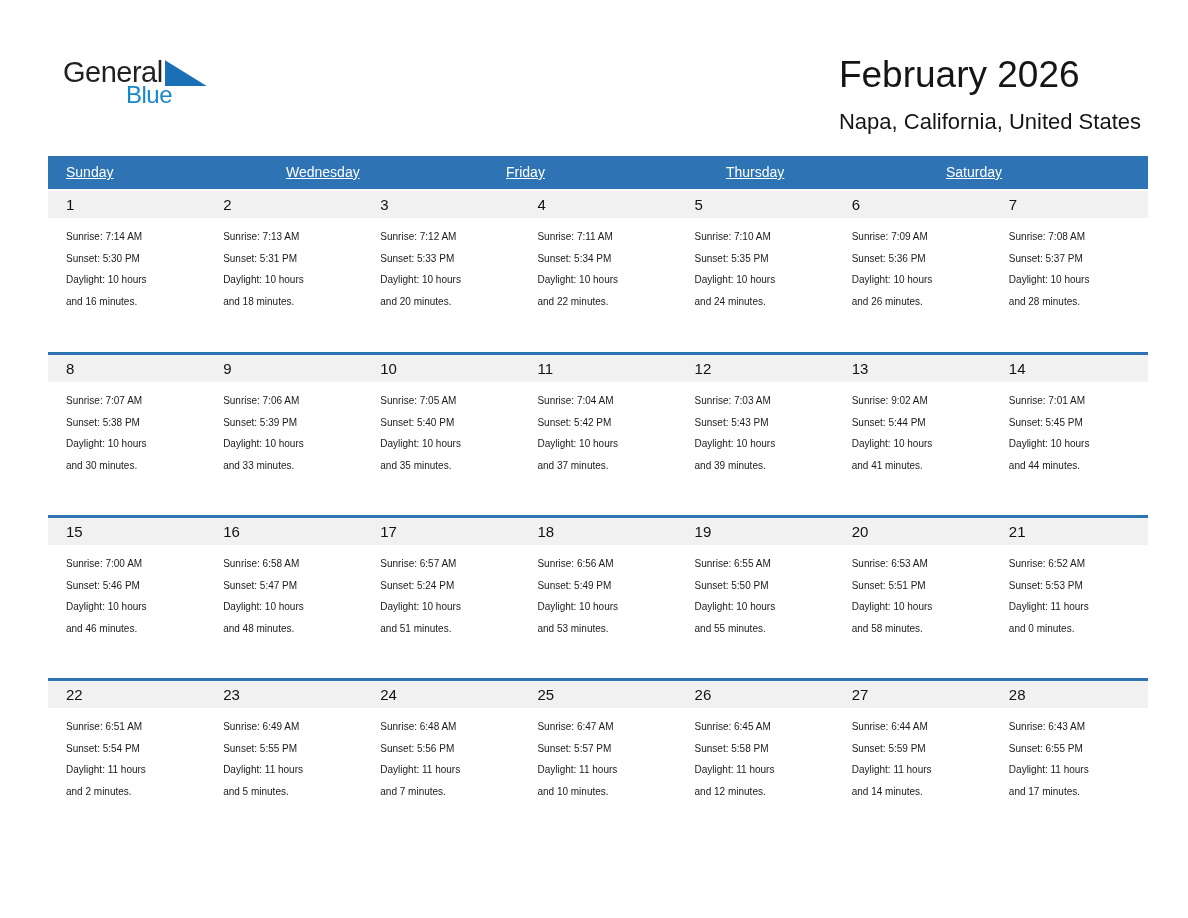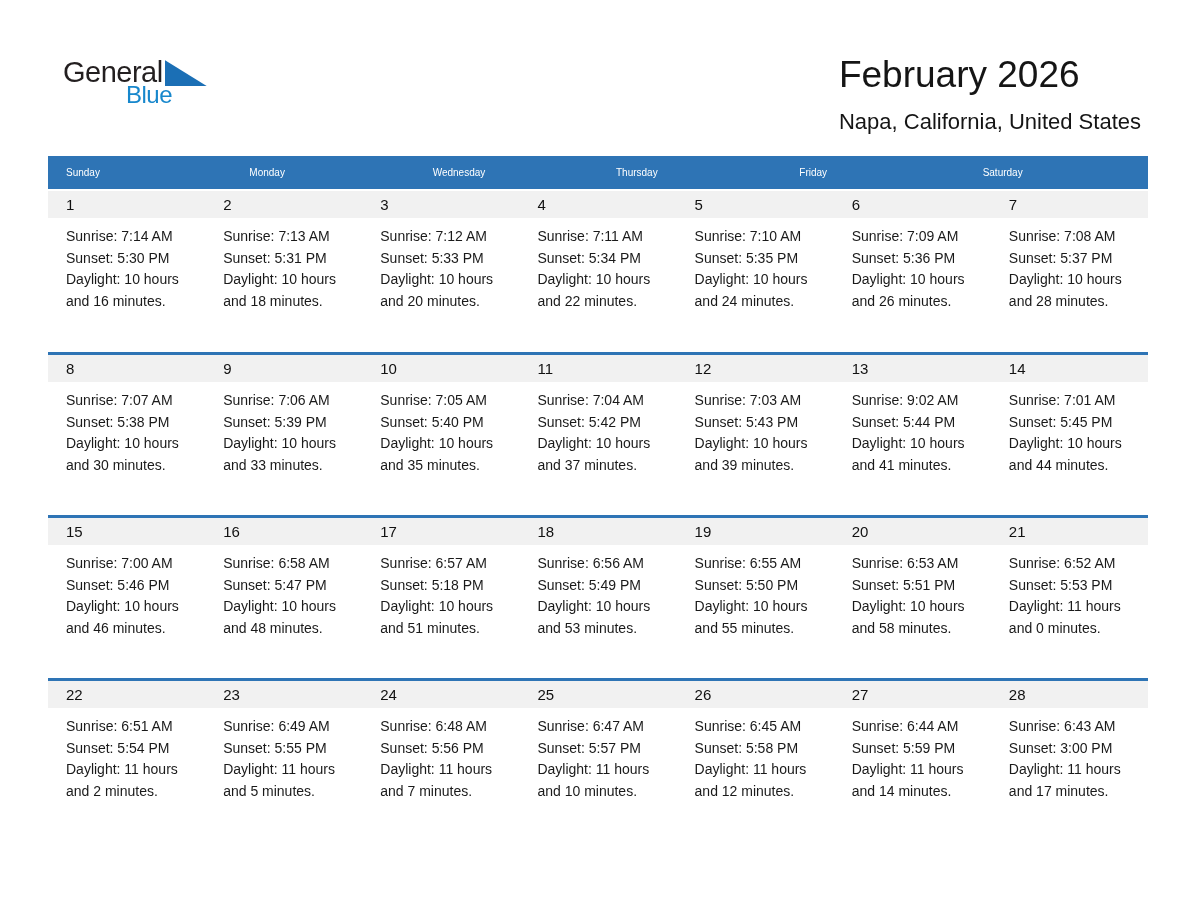--- a/index.html
+++ b/index.html
@@ -77,24 +77,25 @@
   .weekday-row {
     display: flex;
     background: var(--header-bg, #2E74B5);
     height: 33px;
   }
   .weekday-cell {
     flex: 1 1 0;
     box-sizing: border-box;
     padding-left: 18px;
     line-height: 33px;
-    font-size: 10px;
+    font-size: 14px;
     color: var(--header-text, #ffffff);
     overflow: hidden;
     white-space: nowrap;
+    text-decoration: underline;
   }
   .week-row {
     display: flex;
     box-sizing: border-box;
     height: 163px;
     border-top: 3px solid var(--separator, #2E74B5);
   }
   .week-row.first {
     border-top: 2px solid #ffffff;
   }
@@ -109,21 +110,21 @@
     background: var(--band-bg, #F1F1F1);
     height: 27px;
     padding-left: 18px;
     display: flex;
     align-items: center;
     font-size: 15px;
     color: #111111;
   }
   .day-info {
     padding: 8px 8px 0 18px;
-    font-size: 14px;
+    font-size: 10px;
     line-height: 21.5px;
     color: #1a1a1a;
     white-space: nowrap;
     overflow: hidden;
   }
 </style>
 </head>
 <body>
 
 <div class="page">
@@ -137,24 +138,23 @@
   </div>
 
   <div class="title-block">
     <div class="month-title">February 2026</div>
     <div class="location-subtitle">Napa, California, United States</div>
   </div>
 
   <div class="calendar">
     <div class="weekday-row">
         <div class="weekday-cell">Sunday</div>
-        <div class="weekday-cell">Monday</div>
         <div class="weekday-cell">Wednesday</div>
+        <div class="weekday-cell">Friday</div>
         <div class="weekday-cell">Thursday</div>
-        <div class="weekday-cell">Friday</div>
         <div class="weekday-cell">Saturday</div>
       </div>
     <div>
         <div class="week-row first">
           <div class="day-cell">
             <div class="day-number-band">1</div>
             <div class="day-info">
               <div>Sunrise: 7:14 AM</div>
               <div>Sunset: 5:30 PM</div>
               <div>Daylight: 10 hours</div>
@@ -297,21 +297,21 @@
               <div>Sunrise: 6:58 AM</div>
               <div>Sunset: 5:47 PM</div>
               <div>Daylight: 10 hours</div>
               <div>and 48 minutes.</div>
             </div>
           </div>
           <div class="day-cell">
             <div class="day-number-band">17</div>
             <div class="day-info">
               <div>Sunrise: 6:57 AM</div>
-              <div>Sunset: 5:18 PM</div>
+              <div>Sunset: 5:24 PM</div>
               <div>Daylight: 10 hours</div>
               <div>and 51 minutes.</div>
             </div>
           </div>
           <div class="day-cell">
             <div class="day-number-band">18</div>
             <div class="day-info">
               <div>Sunrise: 6:56 AM</div>
               <div>Sunset: 5:49 PM</div>
               <div>Daylight: 10 hours</div>
@@ -398,21 +398,21 @@
               <div>Sunrise: 6:44 AM</div>
               <div>Sunset: 5:59 PM</div>
               <div>Daylight: 11 hours</div>
               <div>and 14 minutes.</div>
             </div>
           </div>
           <div class="day-cell">
             <div class="day-number-band">28</div>
             <div class="day-info">
               <div>Sunrise: 6:43 AM</div>
-              <div>Sunset: 3:00 PM</div>
+              <div>Sunset: 6:55 PM</div>
               <div>Daylight: 11 hours</div>
               <div>and 17 minutes.</div>
             </div>
           </div>
         </div>
       </div>
   </div>
 
 </div>
 

